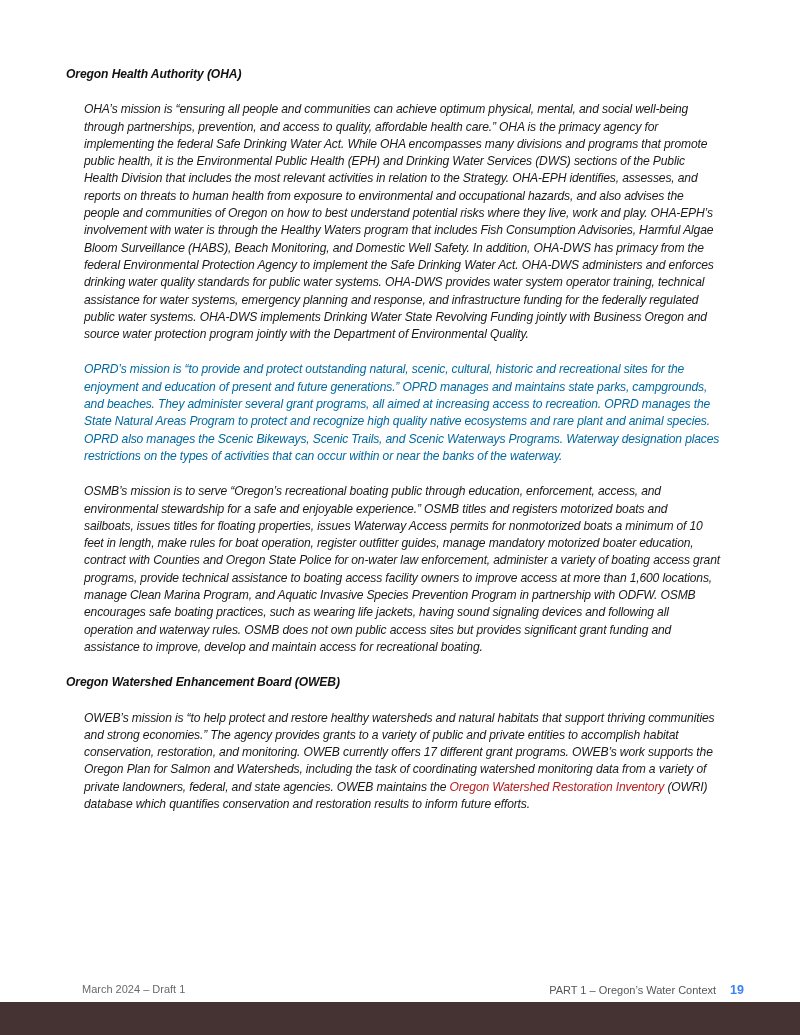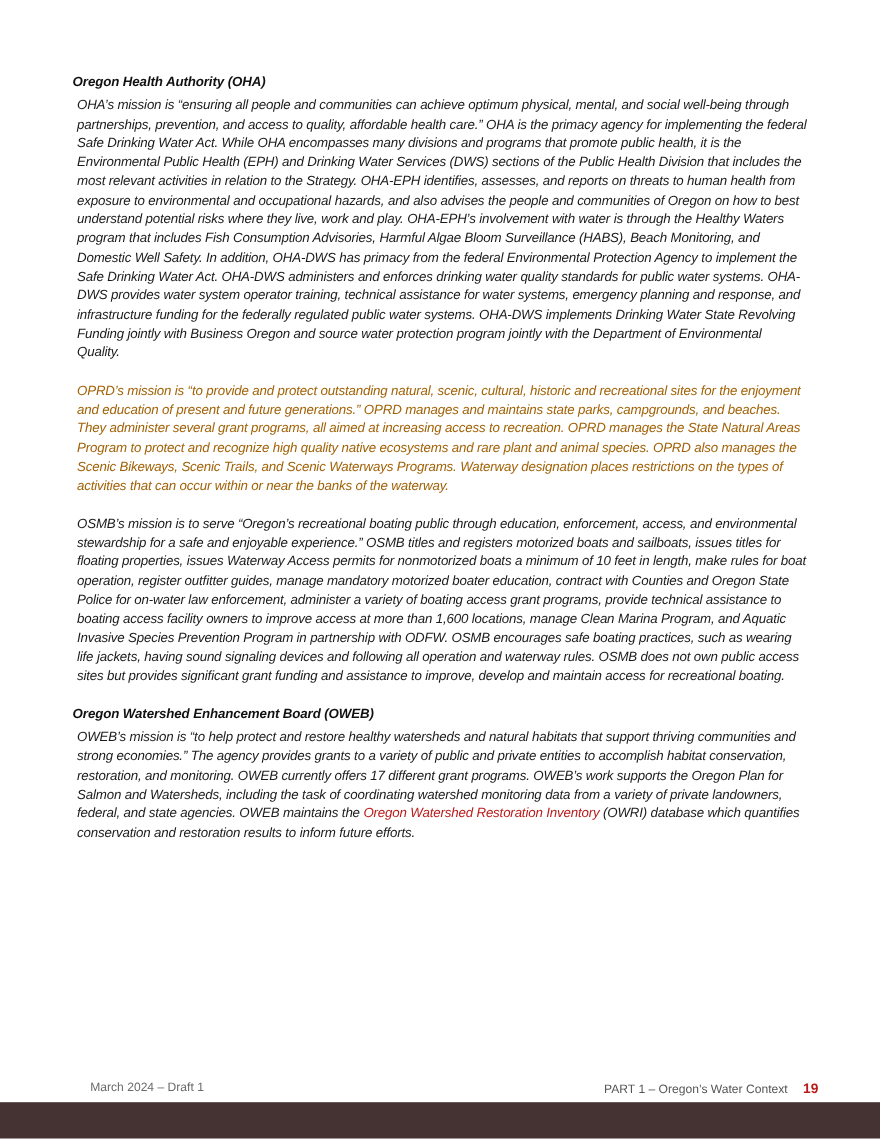--- a/index.html
+++ b/index.html
@@ -1,27 +1,27 @@
 <!DOCTYPE html>
 <html><head>
   <meta charset="utf-8">
   <style>
     html, body { margin: 0; padding: 0; background: #ffffff; }
     body { width: 800px; height: 1035px; position: relative; overflow: hidden; font-family: "Liberation Sans", sans-serif; }
     .page { position: absolute; left: 66px; top: 66px; width: 672px; font-style: italic; }
     .section { margin: 0 0 17.3px 0; }
     .heading { font-weight: bold; font-size: 12.1px; line-height: 17.3px; color: #111111; margin: 0; letter-spacing: -0.1px; }
-    .body { font-size: 12.1px; line-height: 17.3px; color: #1a1a1a; margin: 4px; letter-spacing: -0.15px; }
-    .body.gray { color: #a16207; }
+    .body { font-size: 12.1px; line-height: 17.3px; color: #1a1a1a; margin: 18px; letter-spacing: -0.15px; }
+    .body.gray { color: #0369a1; }
     .link { color: #b91c1c; text-decoration: none; }
     .footer { position: absolute; left: 66px; right: 56px; top: 983px; height: 16px; font-size: 11px; color: #6a6a6a; }
     .footer-left { position: absolute; left: 0; top: 0; margin-left: 16px; }
     .footer-right { position: absolute; right: 0; top: 0; display: flex; gap: 14px; align-items: baseline; }
     .footer-part { color: #555555; }
-    .page-num { font-weight: bold; font-size: 12.5px; color: #b91c1c; }
+    .page-num { font-weight: bold; font-size: 12.5px; color: #3b82f6; }
     .footer-bar { position: absolute; left: 0; top: 1002px; width: 800px; height: 33px; background: #453333; }
   </style>
 </head>
 <body>
 
 <div class="page">
   <div class="section">
     <p class="heading">Oregon Health Authority (OHA)</p>
     <p class="body">OHA’s mission is “ensuring all people and communities can achieve optimum physical, mental, and social well-being through partnerships, prevention, and access to quality, affordable health care.” OHA is the primacy agency for implementing the federal Safe Drinking Water Act. While OHA encompasses many divisions and programs that promote public health, it is the Environmental Public Health (EPH) and Drinking Water Services (DWS) sections of the Public Health Division that includes the most relevant activities in relation to the Strategy. OHA-EPH identifies, assesses, and reports on threats to human health from exposure to environmental and occupational hazards, and also advises the people and communities of Oregon on how to best understand potential risks where they live, work and play. OHA-EPH’s involvement with water is through the Healthy Waters program that includes Fish Consumption Advisories, Harmful Algae Bloom Surveillance (HABS), Beach Monitoring, and Domestic Well Safety. In addition, OHA-DWS has primacy from the federal Environmental Protection Agency to implement the Safe Drinking Water Act. OHA-DWS administers and enforces drinking water quality standards for public water systems. OHA-DWS provides water system operator training, technical assistance for water systems, emergency planning and response, and infrastructure funding for the federally regulated public water systems. OHA-DWS implements Drinking Water State Revolving Funding jointly with Business Oregon and source water protection program jointly with the Department of Environmental Quality.</p>
   </div>

